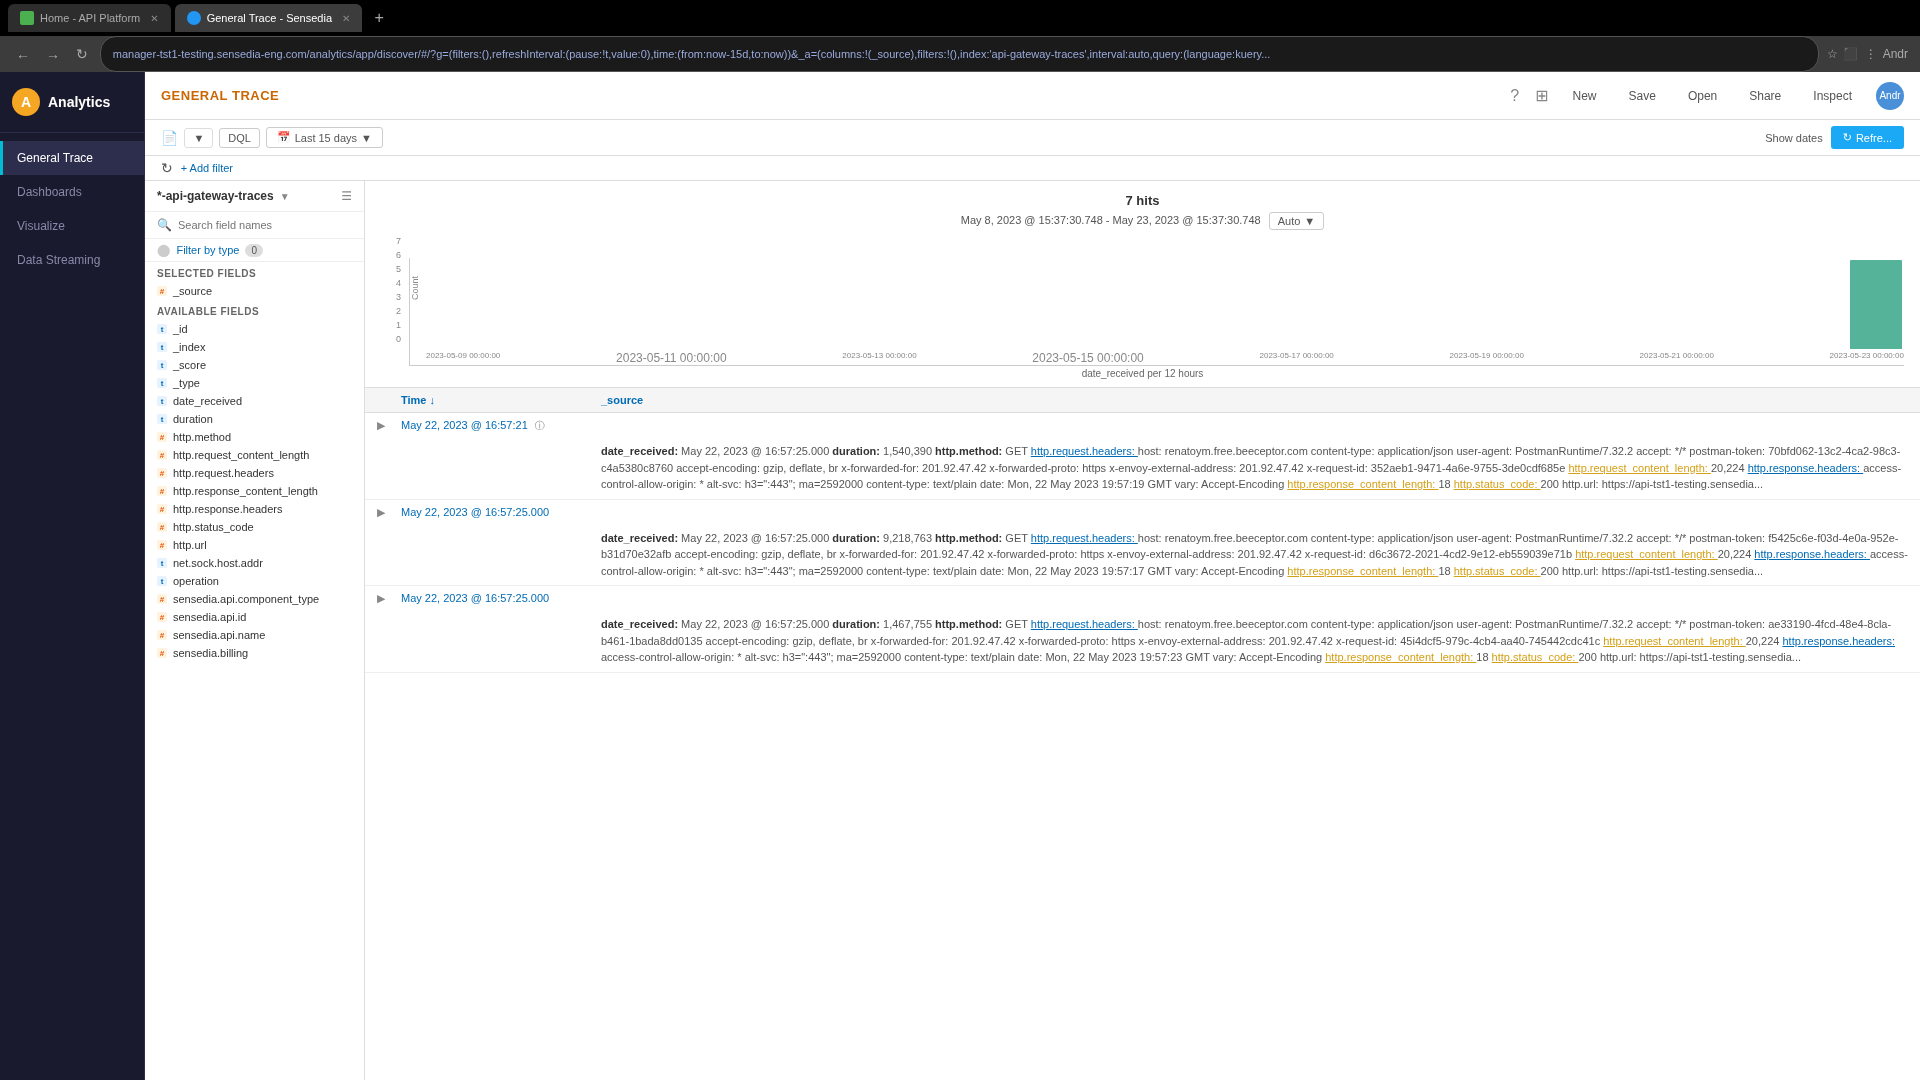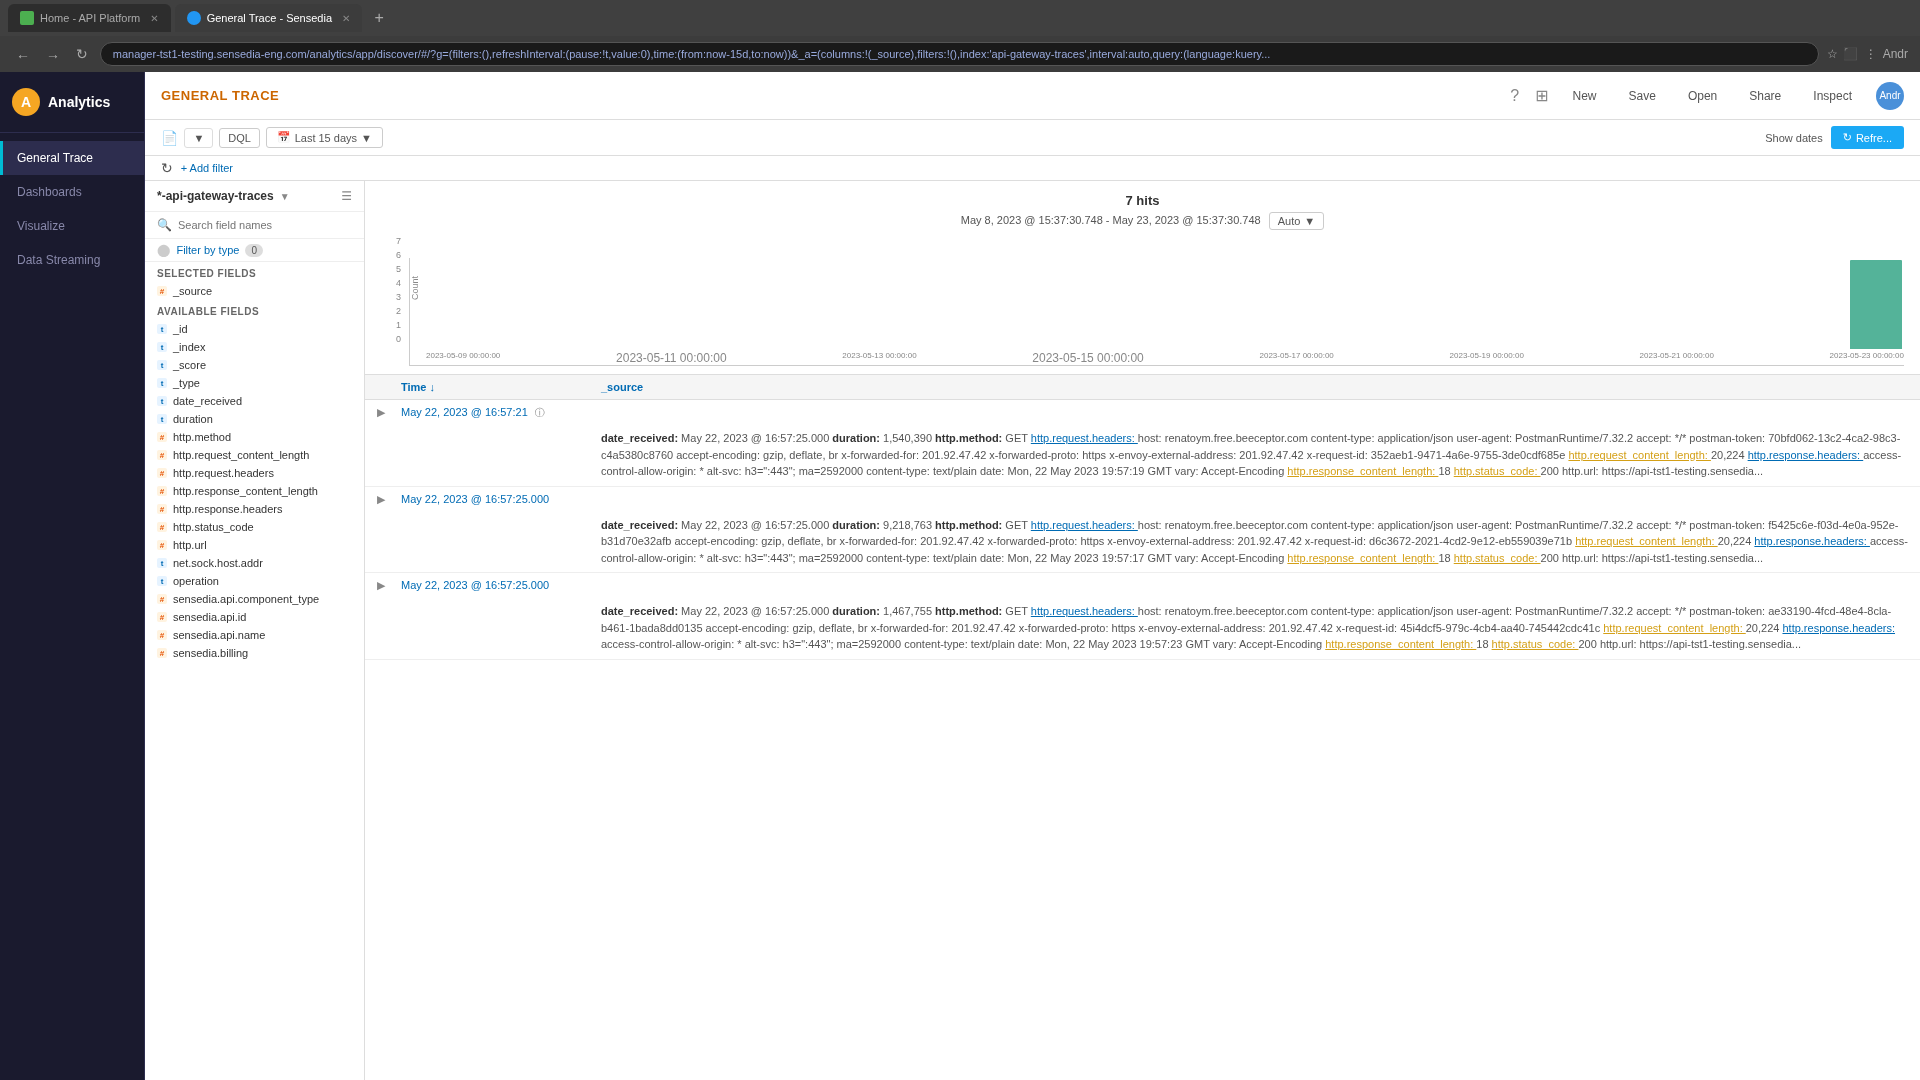--- a/index.html
+++ b/index.html
@@ -1,31 +1,31 @@
 <!DOCTYPE html>
 <html><head>
   <meta charset="utf-8">
   <style>
     * { box-sizing: border-box; margin: 0; padding: 0; }
     body { font-family: 'Segoe UI', Arial, sans-serif; font-size: 12px; background: #1a1a2e; color: #ccc; height: 1080px; width: 1920px; overflow: hidden; display: flex; flex-direction: column; }
 
     
     .browser-chrome { background: #2d2d2d; height: 72px; display: flex; flex-direction: column; flex-shrink: 0; }
-    .tab-bar { display: flex; align-items: center; background: #404040; height: 36px; padding: 0 8px; gap: 4px; }
+    .tab-bar { display: flex; align-items: center; background: #000000; height: 36px; padding: 0 8px; gap: 4px; }
     .tab { display: flex; align-items: center; gap: 6px; padding: 0 12px; height: 28px; border-radius: 6px 6px 0 0; font-size: 11px; cursor: pointer; max-width: 220px; }
     .tab.inactive { background: #2d2d2d; color: #aaa; }
     .tab.active { background: #3c3c3c; color: #fff; }
     .tab-favicon { width: 14px; height: 14px; border-radius: 2px; flex-shrink: 0; }
     .tab-favicon.green { background: #4caf50; }
     .tab-favicon.blue { background: #2196f3; border-radius: 50%; }
     .tab-close { margin-left: 4px; color: #888; font-size: 10px; cursor: pointer; }
     .tab-new { background: none; border: none; color: #aaa; font-size: 16px; cursor: pointer; padding: 0 8px; }
     .nav-bar { display: flex; align-items: center; background: #3c3c3c; height: 36px; padding: 0 12px; gap: 8px; }
     .nav-btn { background: none; border: none; color: #aaa; cursor: pointer; font-size: 14px; padding: 2px 4px; }
-    .url-bar { flex: 1; background: #1a1a1a; border: 1px solid #555; border-radius: 16px; padding: 3px 12px; color: #9ad; font-size: 11px; height: 24px; display: flex; align-items: center; overflow: hidden; white-space: nowrap; }
+    .url-bar { flex: 1; background: #1a1a1a; border: 1px solid #555; border-radius: 16px; padding: 3px 12px; color: #9ad; font-size: 11px; height: 36px; display: flex; align-items: center; overflow: hidden; white-space: nowrap; }
     .nav-right { display: flex; gap: 6px; align-items: center; color: #aaa; font-size: 12px; }
 
     
     .app { display: flex; flex: 1; overflow: hidden; }
 
     
     .sidebar { width: 145px; background: #1a1a2e; display: flex; flex-direction: column; border-right: 1px solid #2d2d4e; flex-shrink: 0; }
     .sidebar-logo { display: flex; align-items: center; gap: 8px; padding: 16px 12px; border-bottom: 1px solid #2d2d4e; }
     .logo-icon { width: 28px; height: 28px; background: #f5a623; border-radius: 50%; display: flex; align-items: center; justify-content: center; color: #fff; font-weight: bold; font-size: 14px; }
     .sidebar-logo-text { color: #fff; font-size: 14px; font-weight: 600; }
@@ -376,20 +376,21 @@
                 <span style="font-size:12px;color:#888;">2023-05-11 00:00:00</span>
                 <span style="font-size:8px;color:#888;">2023-05-13 00:00:00</span>
                 <span style="font-size:12px;color:#888;">2023-05-15 00:00:00</span>
                 <span style="font-size:8px;color:#888;">2023-05-17 00:00:00</span>
                 <span style="font-size:8px;color:#888;">2023-05-19 00:00:00</span>
                 <span style="font-size:8px;color:#888;">2023-05-21 00:00:00</span>
                 <span style="font-size:8px;color:#888;">2023-05-23 00:00:00</span>
               </div>
             </div>
           </div>
+          <div class="chart-xlabel">date_received per 12 hours</div>
         </div>
 
         <div class="results-area">
           <div class="results-header">
             <div class="col-expand"></div>
             <div class="col-time">Time ↓</div>
             <div class="col-source">_source</div>
           </div>
           <div class="result-row">
             <div class="result-expand">▶</div>

